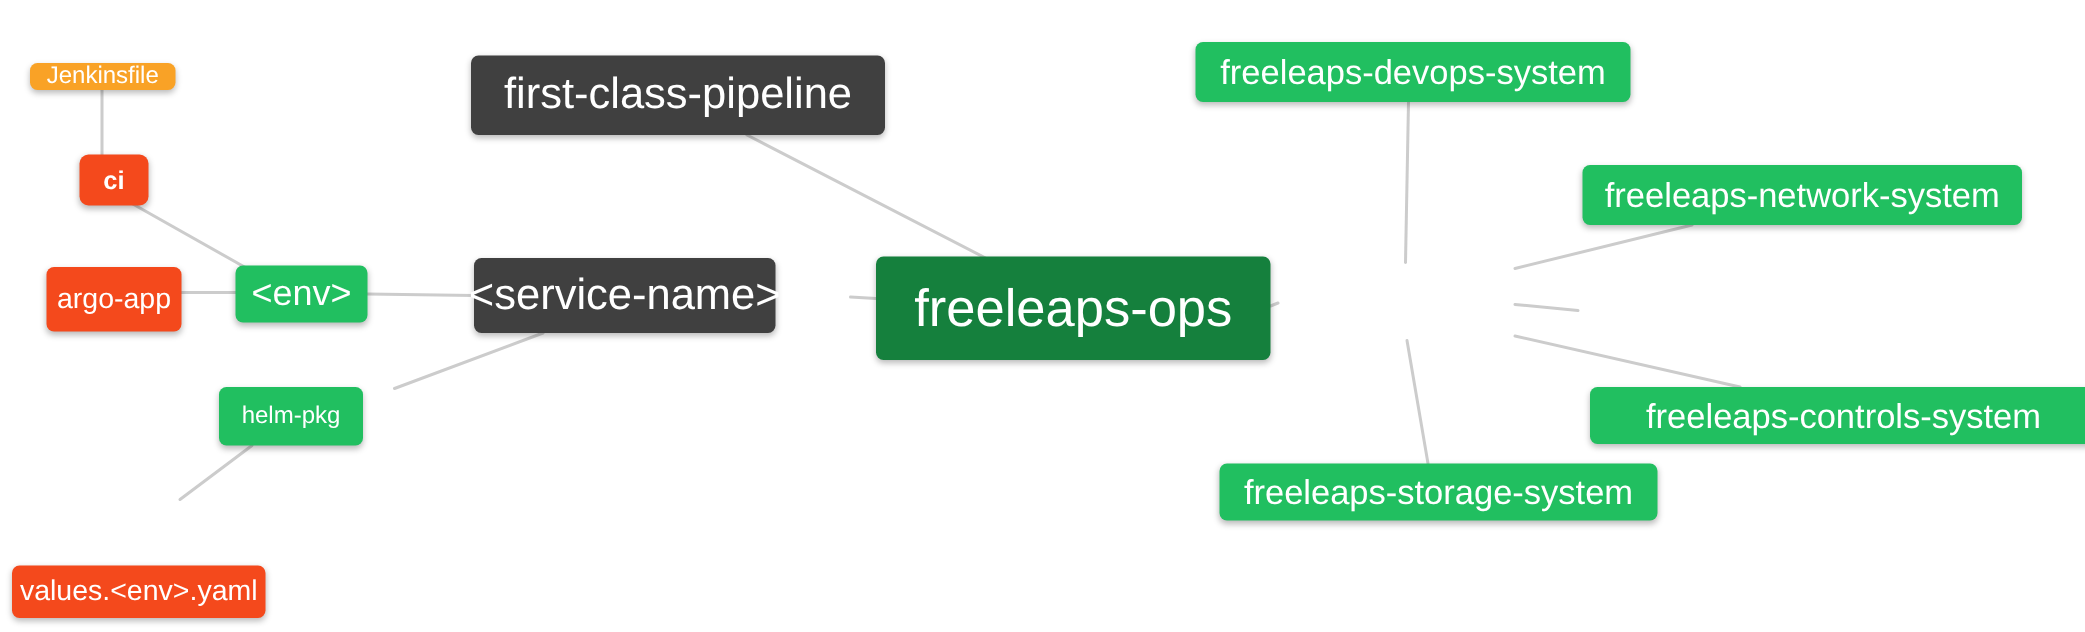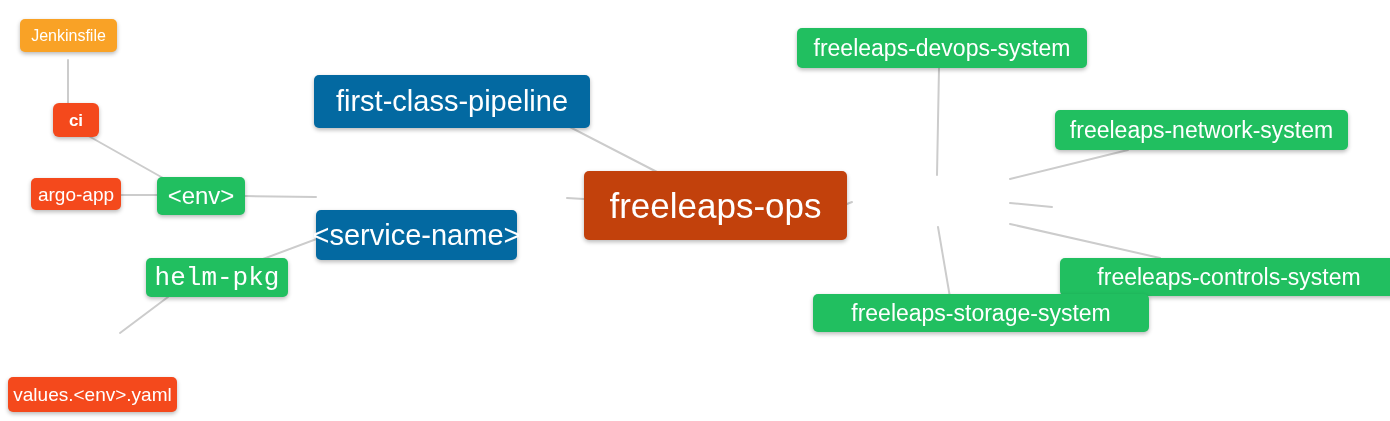--- a/index.html
+++ b/index.html
@@ -35,25 +35,25 @@
     justify-content: center;
     color: #ffffff;
     border-radius: 5px;
     box-shadow: 0 2px 4px rgba(0,0,0,0.28);
     white-space: nowrap;
     box-sizing: border-box;
     cursor: pointer;
     user-select: none;
     line-height: 1;
   }
-  .node-blue   { background: #0369a1; margin-top: 38px; }
+  .node-blue   { background: #404040; }
   .node-green  { background: #21bf60; }
   .node-orange { background: #f9a226; }
   .node-red    { background: #f4491c; }
-  .node-dark   { background: #c2410c; }
+  .node-dark   { background: #15803d; }
 </style>
 </head>
 <body>
 
 <div class="canvas">
 
   <svg class="edges-svg" viewBox="0 0 1390 421" xmlns="http://www.w3.org/2000/svg">
     <line x1="68" y1="60" x2="68" y2="103"></line>
     <line x1="85" y1="134" x2="163" y2="178"></line>
     <line x1="121" y1="195" x2="157" y2="195"></line>
@@ -63,41 +63,41 @@
     <line x1="498" y1="90" x2="657" y2="172"></line>
     <line x1="567" y1="198" x2="584" y2="199"></line>
     <line x1="847" y1="204" x2="852" y2="202"></line>
     <line x1="937" y1="175" x2="939" y2="68"></line>
     <line x1="1010" y1="179" x2="1128" y2="150"></line>
     <line x1="1010" y1="203" x2="1052" y2="207"></line>
     <line x1="1010" y1="224" x2="1160" y2="258"></line>
     <line x1="938" y1="227" x2="952" y2="309"></line>
   </svg>
 
-  <div class="node node-orange" style="left:20px; top:19px; width:97px; height:33px; font-size:16px;">Jenkinsfile</div>
+  <div class="node node-orange" style="left:20px; top:42px; width:97px; height:18px; font-size:16px;">Jenkinsfile</div>
 
   <div class="node node-red" style="left:53px; top:103px; width:46px; height:34px; font-size:17px; font-weight:bold; border-radius:6px;">ci</div>
 
-  <div class="node node-red" style="left:31px; top:178px; width:90px; height:32px; font-size:19px;">argo-app</div>
+  <div class="node node-red" style="left:31px; top:178px; width:90px; height:43px; font-size:19px;">argo-app</div>
 
   <div class="node node-green" style="left:157px; top:177px; width:88px; height:38px; font-size:24px;">&lt;env&gt;</div>
 
-  <div class="node node-green" style="left:146px; top:258px; width:142px; height:39px; font-size:26px;font-family:Liberation Mono, monospace;">helm-pkg</div>
+  <div class="node node-green" style="left:146px; top:258px; width:96px; height:39px; font-size:16px;">helm-pkg</div>
 
   <div class="node node-red" style="left:8px; top:333px; width:169px; height:35px; font-size:19px;margin-top:44px;">values.&lt;env&gt;.yaml</div>
 
   <div class="node node-blue" style="left:314px; top:37px; width:276px; height:53px; font-size:29px;">first-class-pipeline</div>
 
   <div class="node node-blue" style="left:316px; top:172px; width:201px; height:50px; font-size:29px;">&lt;service-name&gt;</div>
 
   <div class="node node-dark" style="left:584px; top:171px; width:263px; height:69px; font-size:35px;">freeleaps-ops</div>
 
 
   <div class="node node-green" style="left:797px; top:28px; width:290px; height:40px; font-size:23px;">freeleaps-devops-system</div>
 
   <div class="node node-green" style="left:1055px; top:110px; width:293px; height:40px; font-size:23px;">freeleaps-network-system</div>
 
 
   <div class="node node-green" style="left:1060px; top:258px; width:338px; height:38px; font-size:23px;">freeleaps-controls-system</div>
 
-  <div class="node node-green" style="left:813px; top:294px; width:336px; height:38px; font-size:23px;">freeleaps-storage-system</div>
+  <div class="node node-green" style="left:813px; top:309px; width:292px; height:38px; font-size:23px;">freeleaps-storage-system</div>
 
 </div>
 
 </body></html>

